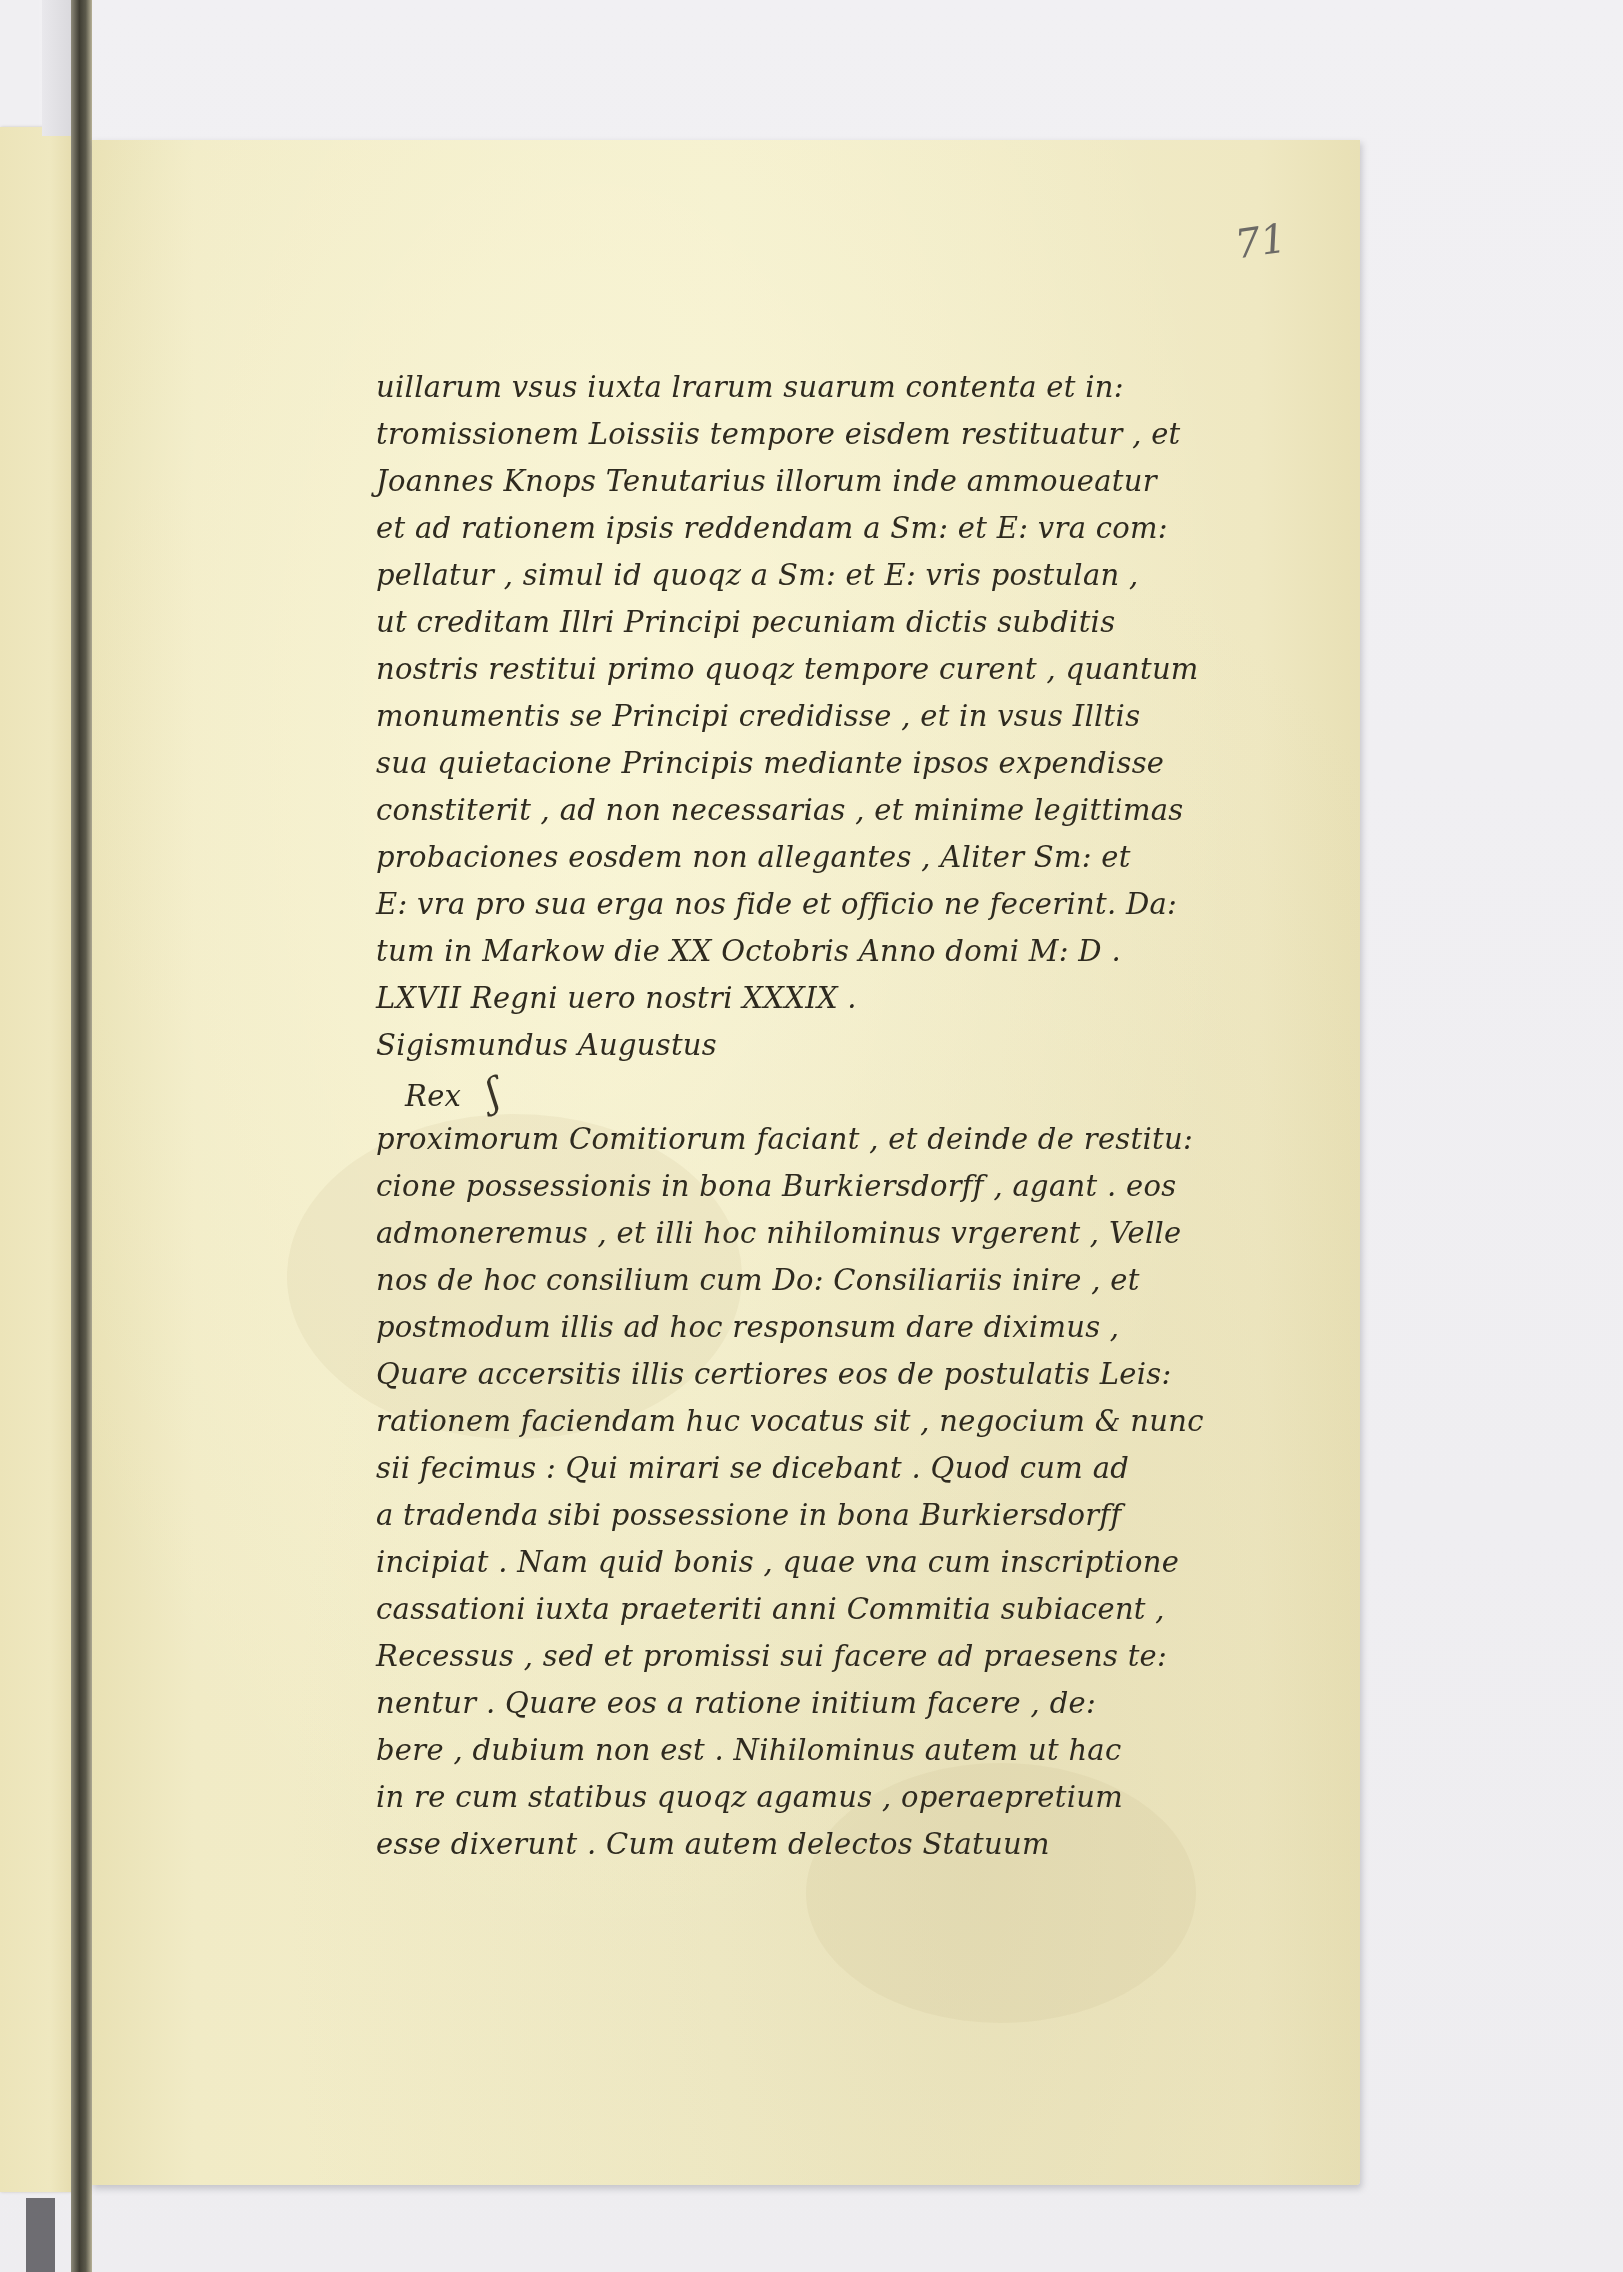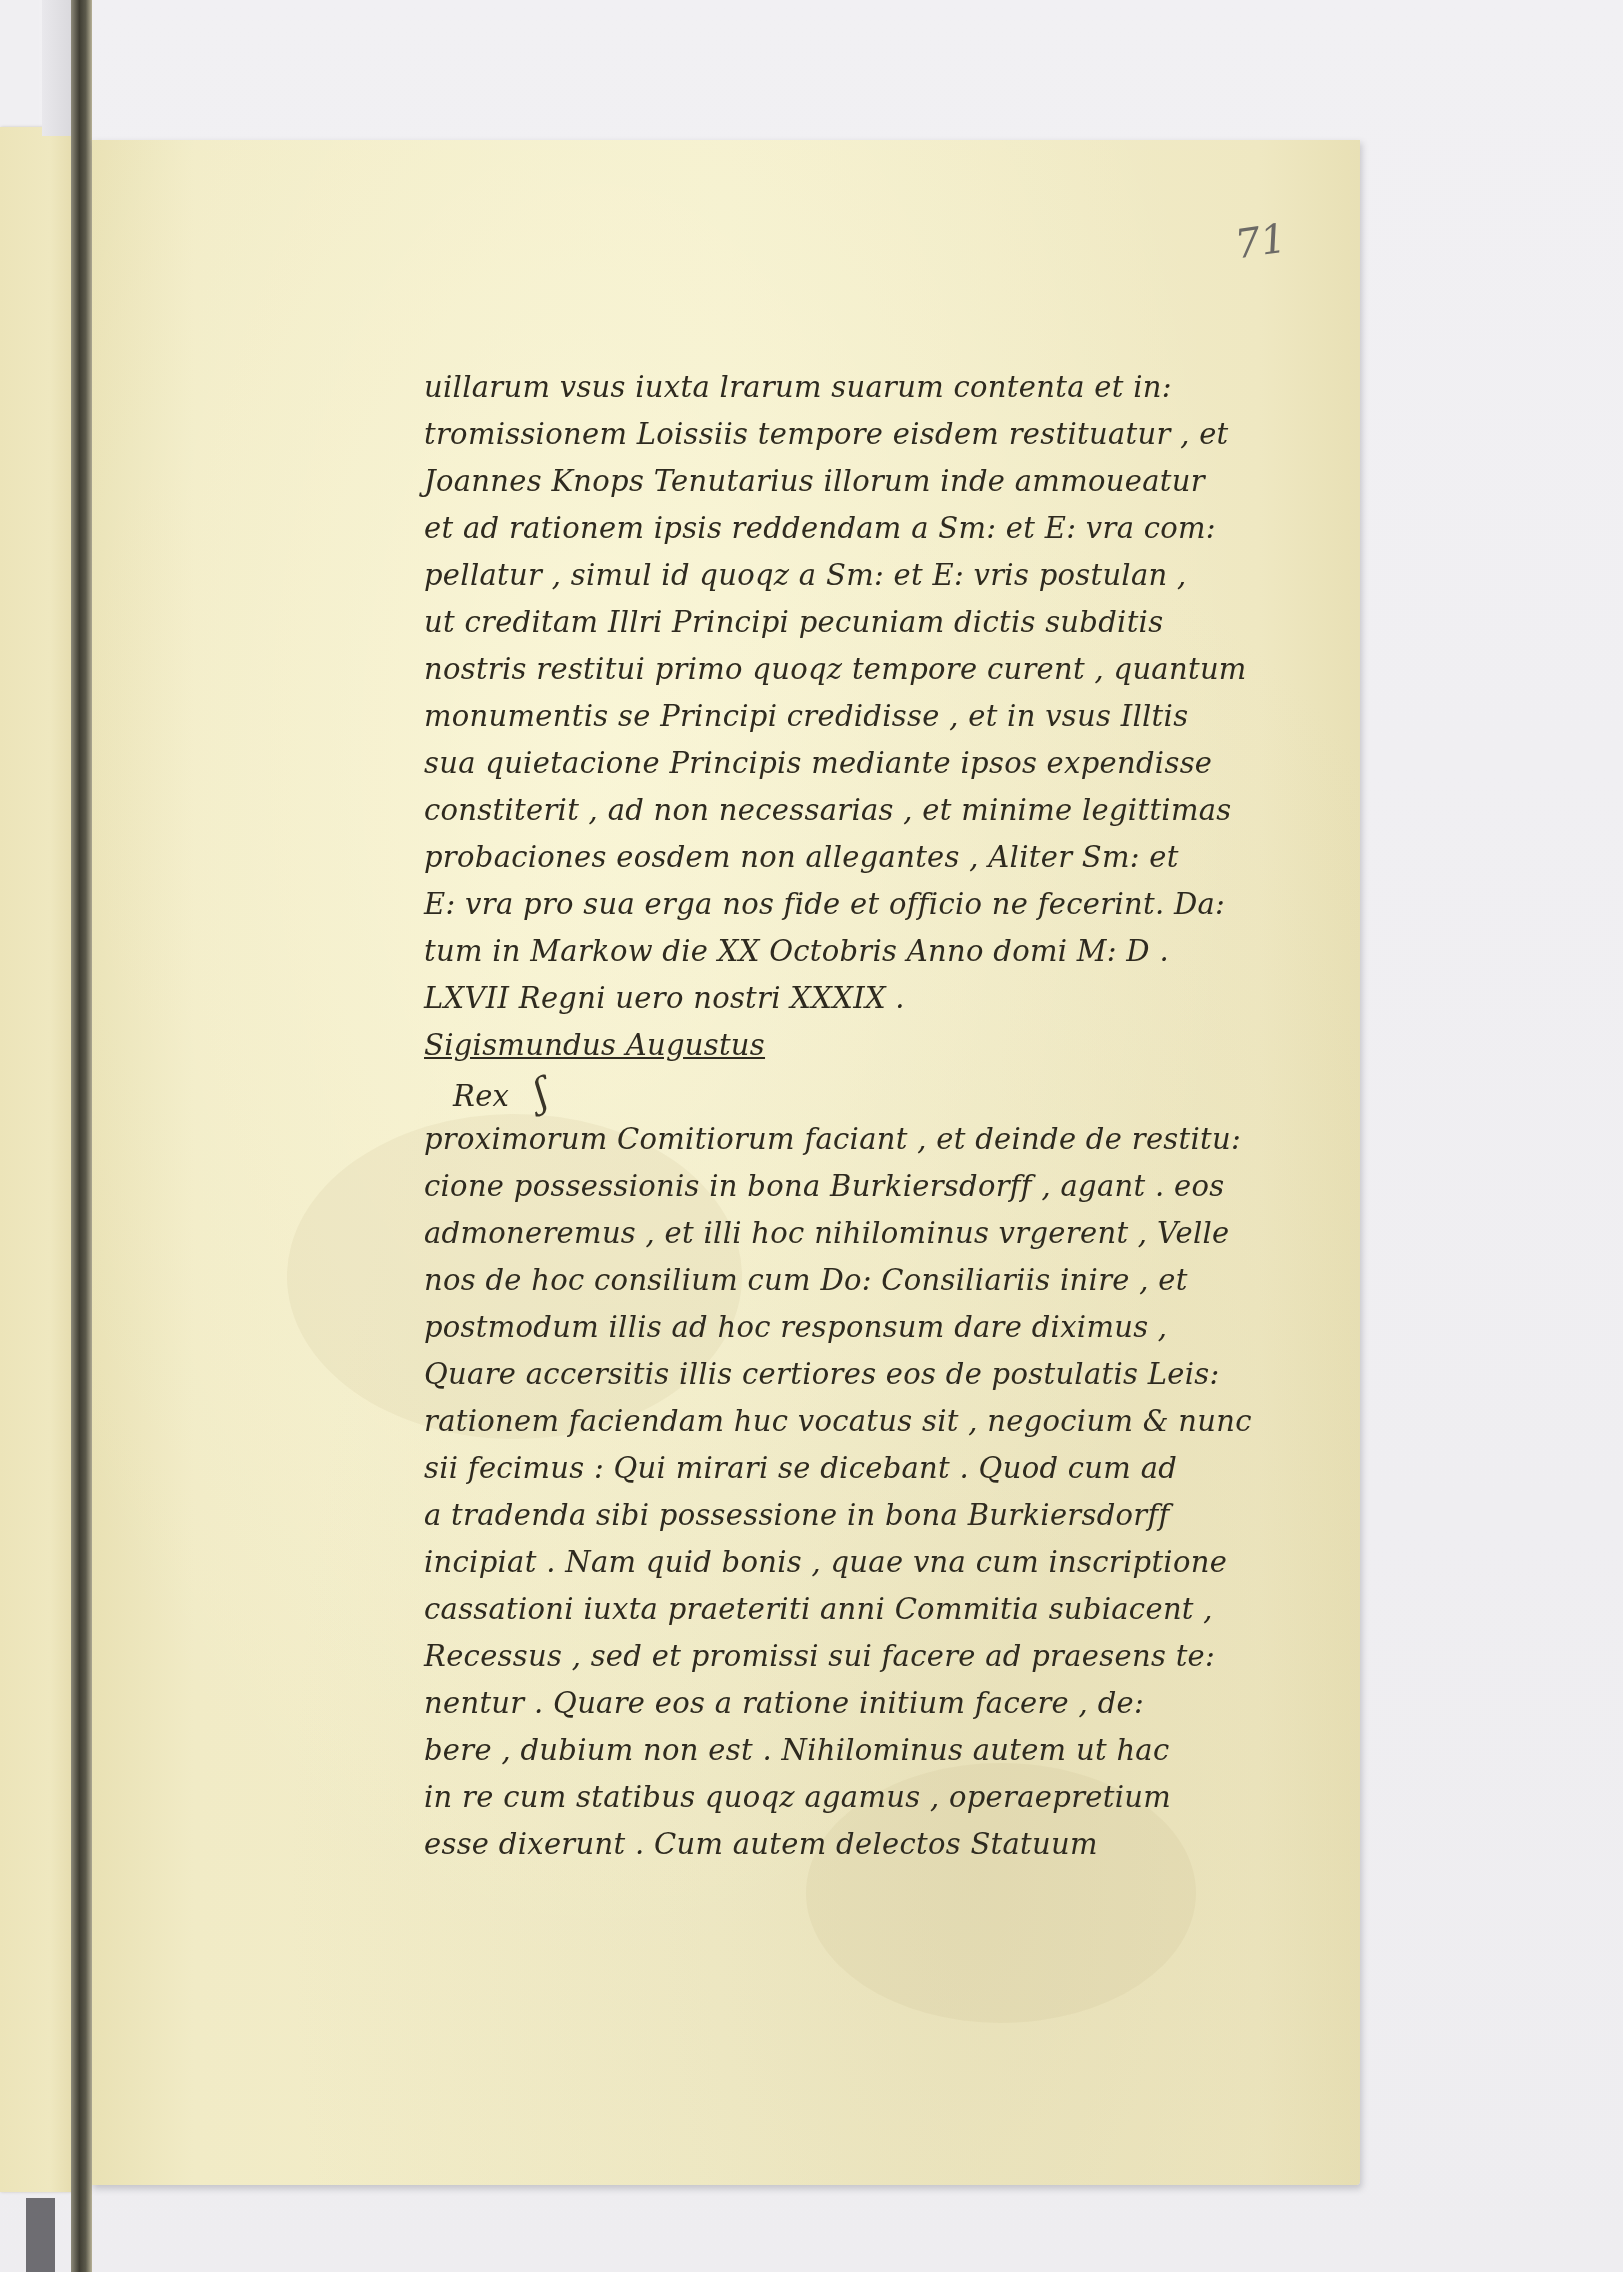--- a/index.html
+++ b/index.html
@@ -80,34 +80,33 @@
     font-style: italic;
     font-size: 40px;
     color: #6c6a66;
     transform: rotate(-8deg);
   }
   .text-block {
     position: absolute;
     left: 284px;
     top: 224px;
     width: 844px;
-    margin-left: 48px;
   }
   .line {
     display: block;
     height: 47px;
     line-height: 47px;
     font-family: "DejaVu Serif", serif;
     font-style: italic;
     font-size: 29px;
     color: #2e2a1f;
     white-space: nowrap;
     letter-spacing: 0.3px;
   }
-  .line.indent-sig { padding-left: 0px; text-decoration: underline; }
+  .line.indent-sig { padding-left: 0px; }
   .line.rex { padding-left: 29px; }
   .rex-flourish {
     display: inline-block;
     margin-left: 26px;
     font-size: 39px;
     color: #3a3528;
     transform: rotate(-20deg);
   }
   .stain {
     position: absolute;

